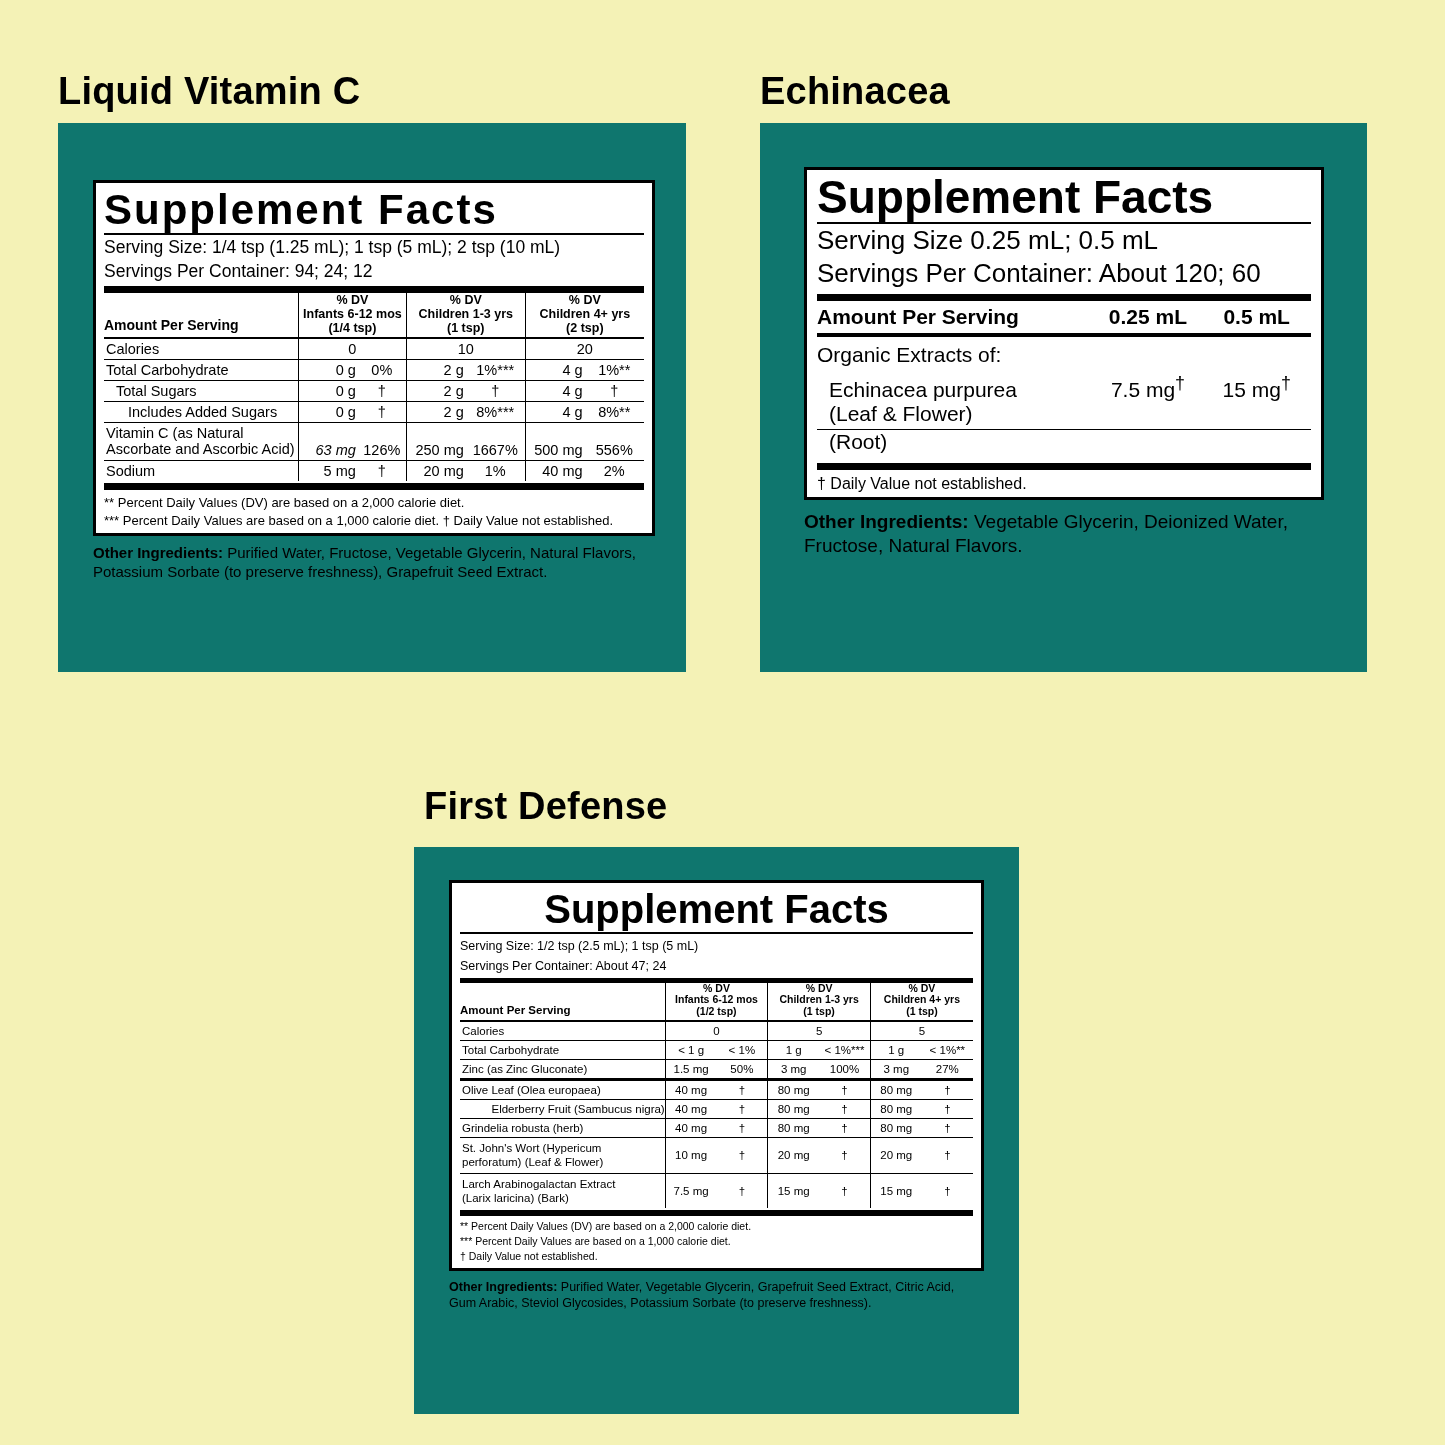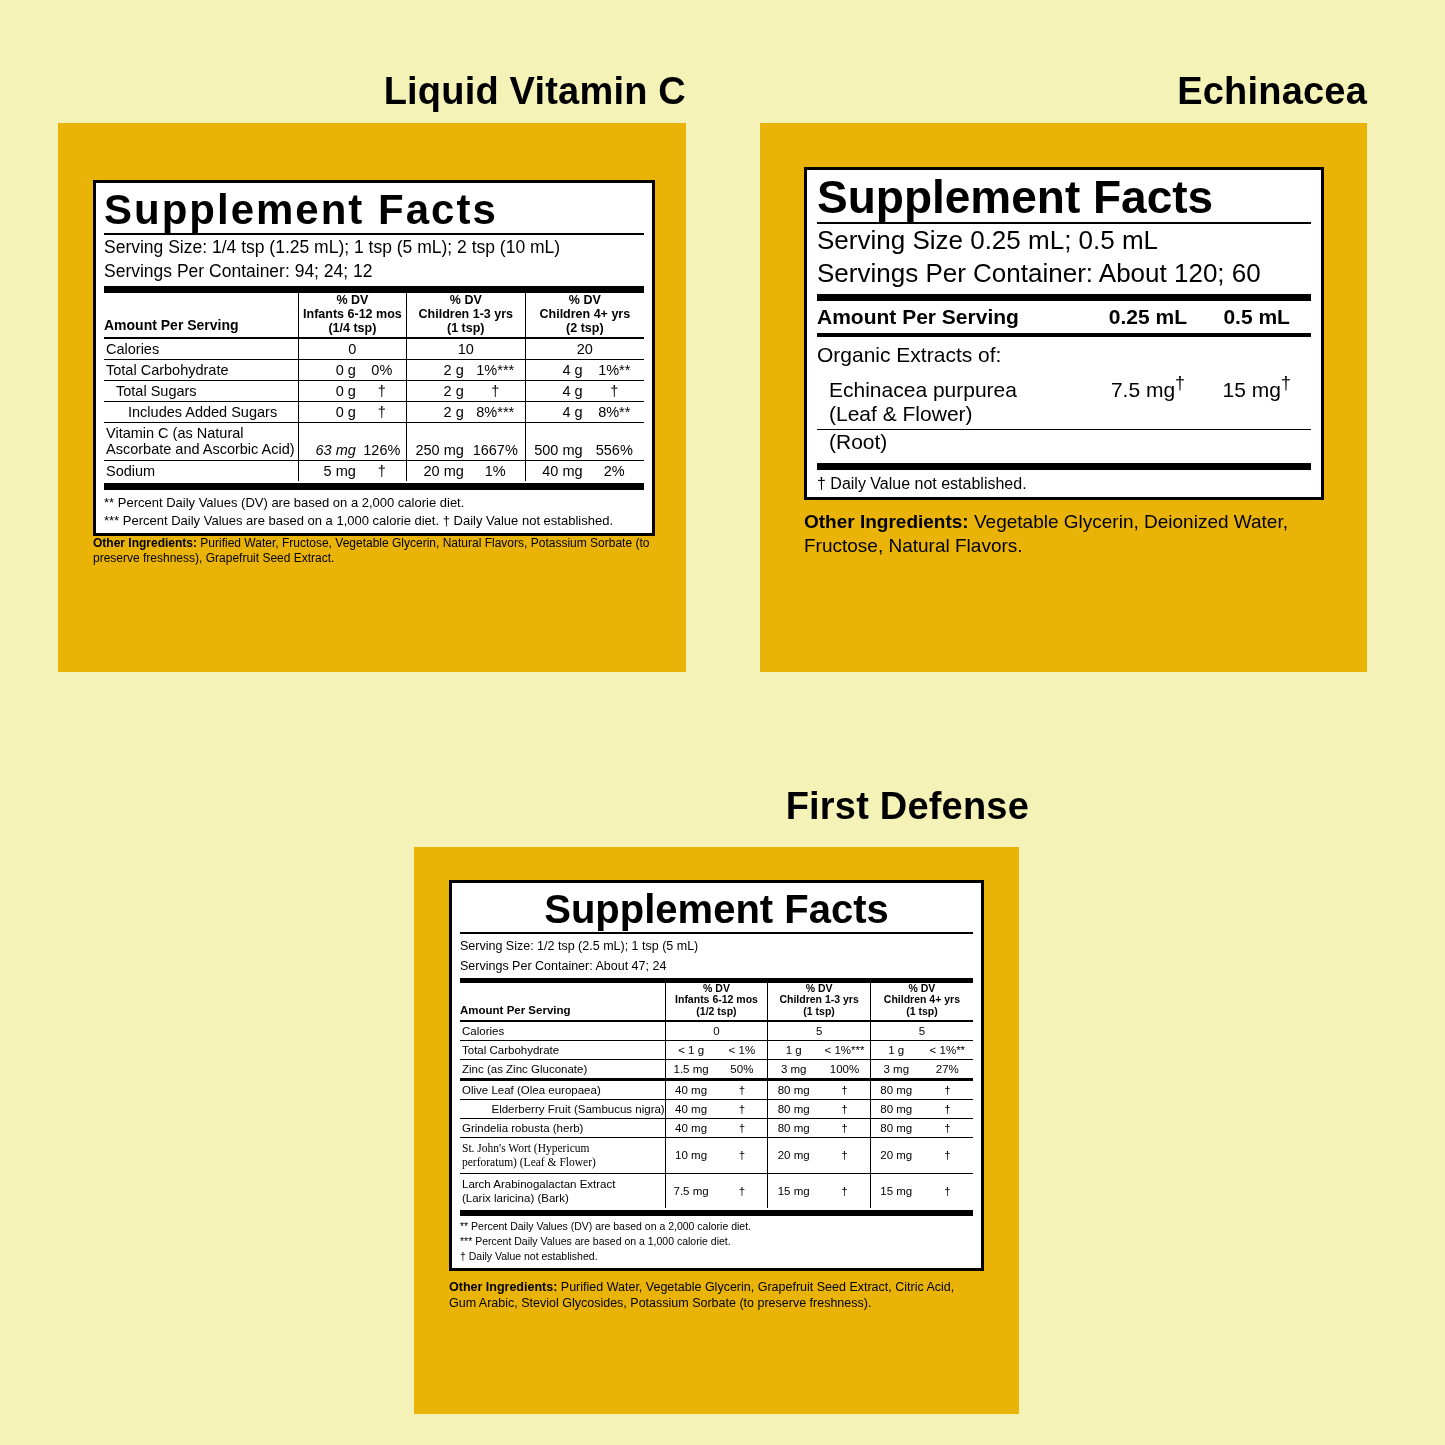--- a/index.html
+++ b/index.html
@@ -12,26 +12,26 @@
     background: #f4f2b6;
     font-family: "Liberation Sans", sans-serif;
     color: #000;
     position: relative;
     overflow: hidden;
   }
   .panel-title {
     position: absolute;
     font-size: 38px;
     font-weight: bold;
-    text-align: right;
+    text-align: left;
     letter-spacing: 0.2px;
   }
   .label-card {
     position: absolute;
-    background: #eab308;
+    background: #0f766e;
   }
   .sf-box {
     border: 3px solid #000;
     box-sizing: border-box;
     background: #fff;
   }
   .sf-title {
     font-weight: bold;
     line-height: 1.0;
   }
@@ -49,21 +49,21 @@
   #card-vitc { left: 58px; top: 123px; width: 628px; height: 549px; }
   #card-vitc .inner { position: absolute; left: 35px; top: 57px; width: 562px; }
   #card-vitc .sf-box { padding: 6px 8px 4px 8px; }
   #card-vitc .sf-title { font-size: 42px; letter-spacing: 2px; }
   #card-vitc .serving { font-size: 17.5px; line-height: 1.25; margin-top: 2px; }
   #card-vitc table.sf { font-size: 14.5px; }
   #card-vitc .hdr td { font-size: 12.5px; line-height: 1.12; padding-bottom: 2px; }
   #card-vitc td.nm { padding: 2px 0 2px 2px; }
   #card-vitc td.v { padding: 2px 2px; }
   #card-vitc .foot { font-size: 13px; line-height: 1.35; padding-top: 4px; }
-  #card-vitc .ing { font-size: 12px; margin-top: 0; }
+  #card-vitc .ing { font-size: 15px; margin-top: 8px; }
 
   
   #card-ech { left: 760px; top: 123px; width: 607px; height: 549px; }
   #card-ech .inner { position: absolute; left: 44px; top: 44px; width: 520px; }
   #card-ech .sf-box { padding: 4px 10px 4px 10px; }
   #card-ech .sf-title { font-size: 46px; letter-spacing: 0px; }
   #card-ech .serving { font-size: 26px; line-height: 1.28; }
   #card-ech table.sf { font-size: 21px; }
   #card-ech td { padding: 3px 0; }
   #card-ech .foot { font-size: 16px; padding-top: 5px; }
@@ -374,21 +374,21 @@
           <td class="nm" style="border-bottom:1px solid #000;">Grindelia robusta (herb)</td>
           <td class="v c" style="border-left:1px solid #000;border-bottom:1px solid #000;">40 mg</td>
           <td class="v c" style="border-bottom:1px solid #000;">†</td>
           <td class="v c" style="border-left:1px solid #000;border-bottom:1px solid #000;">80 mg</td>
           <td class="v c" style="border-bottom:1px solid #000;">†</td>
           <td class="v c" style="border-left:1px solid #000;border-bottom:1px solid #000;">80 mg</td>
           <td class="v c" style="border-bottom:1px solid #000;">†</td>
         </tr>
 
         <tr>
-          <td class="nm" style="border-bottom:1px solid #000; line-height:1.25;font-family:Liberation Serif, serif;">
+          <td class="nm" style="border-bottom:1px solid #000; line-height:1.25;">
             <div>St. John's Wort (Hypericum</div>
             <div>perforatum) (Leaf &amp; Flower)</div>
           </td>
           <td class="v c" style="border-left:1px solid #000;border-bottom:1px solid #000; vertical-align:middle;">10 mg</td>
           <td class="v c" style="border-bottom:1px solid #000; vertical-align:middle;">†</td>
           <td class="v c" style="border-left:1px solid #000;border-bottom:1px solid #000; vertical-align:middle;">20 mg</td>
           <td class="v c" style="border-bottom:1px solid #000; vertical-align:middle;">†</td>
           <td class="v c" style="border-left:1px solid #000;border-bottom:1px solid #000; vertical-align:middle;">20 mg</td>
           <td class="v c" style="border-bottom:1px solid #000; vertical-align:middle;">†</td>
         </tr>

